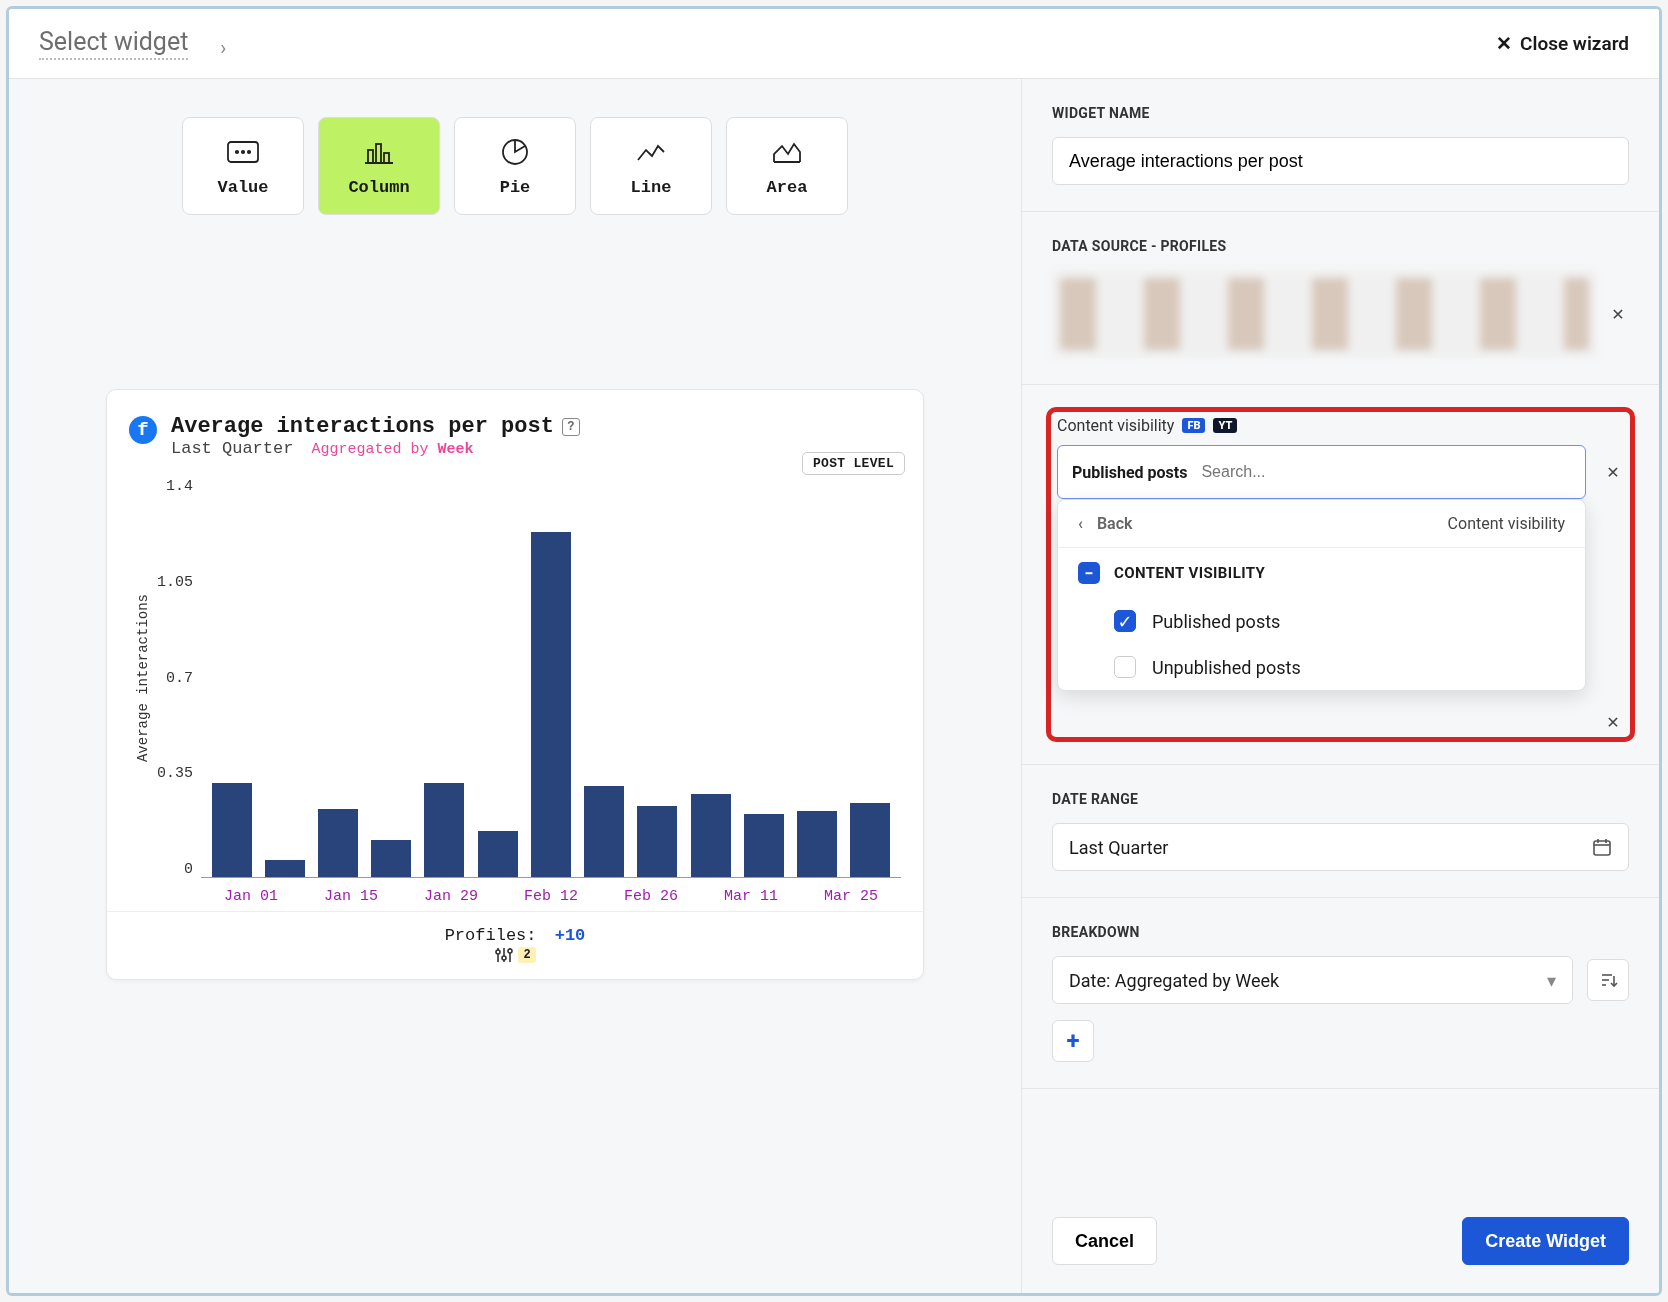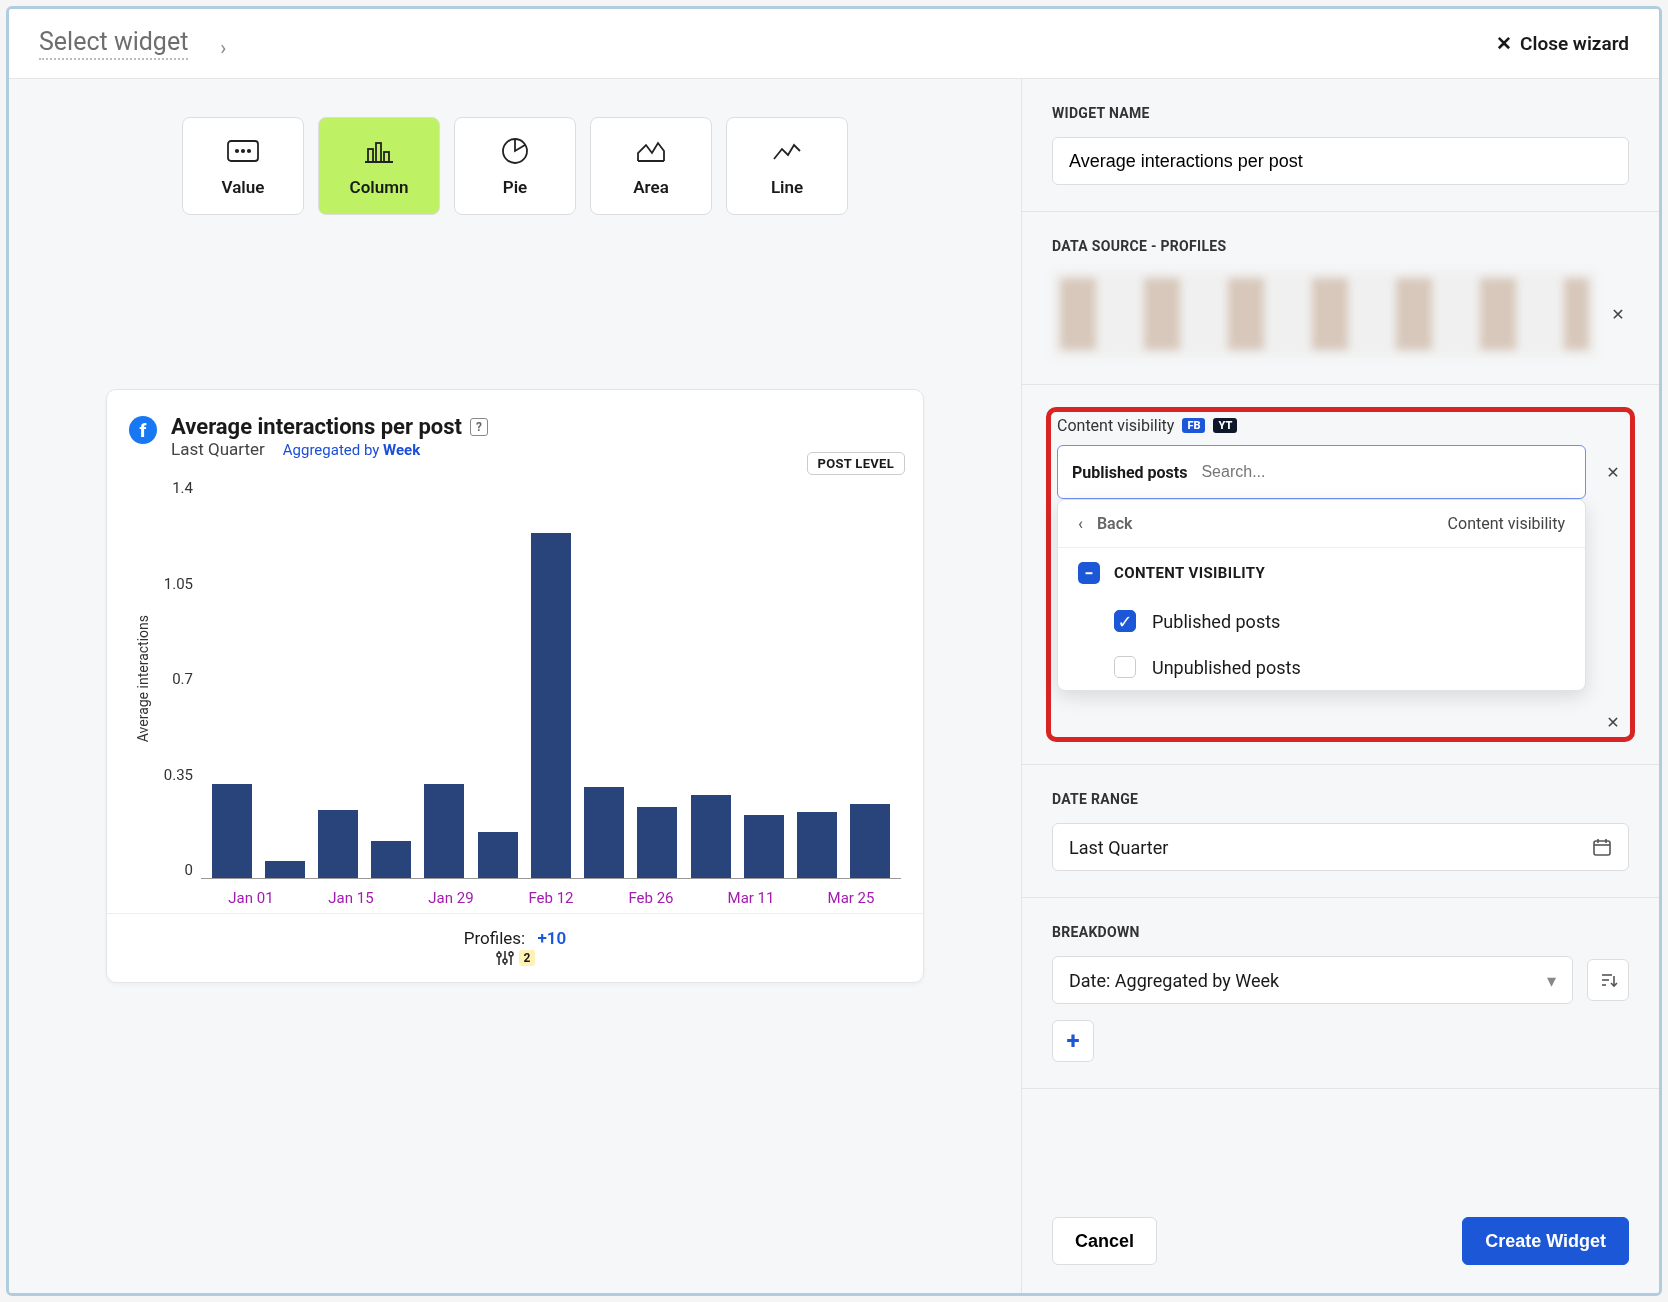--- a/index.html
+++ b/index.html
@@ -6,35 +6,35 @@
 body { font-family: -apple-system, BlinkMacSystemFont, "Segoe UI", Roboto, sans-serif; background: #f5f5f5; color: #1a1a1a; width: 1668px; height: 1302px; transform-origin: top left; }
 .wrapper { width: 1668px; height: 1302px; padding: 6px; }
 .frame { width: 100%; height: 100%; border: 3px solid #b0cddf; border-radius: 6px; background: #fff; overflow: hidden; display: flex; flex-direction: column; }
 .header { display: flex; align-items: center; justify-content: space-between; padding: 18px 30px; border-bottom: 1px solid #e5e5e5; background: #fff; }
 .header-left { display: flex; align-items: flex-end; gap: 32px; }
 .breadcrumb-link { font-size: 25px; color: #6e6e6e; border-bottom: 2px dotted #bbb; padding-bottom: 2px; cursor: pointer; }
 .chev { color: #888; font-size: 20px; }
 .page-title { font-size: 25px; font-weight: 700; }
 .close-wizard { display: flex; align-items: center; gap: 8px; font-size: 19px; font-weight: 600; cursor: pointer; }
 .main { display: flex; flex: 1; min-height: 0; background: #f6f7f8; }
-.preview-col { flex: 1; display: flex; flex-direction: column; align-items: center; padding-top: 38px; }
+.preview-col { flex: 1; display: flex; flex-direction: column; align-items: center; padding-top: 38px; font-family: Liberation Mono, monospace; }
 .side-col { width: 638px; border-left: 1px solid #e5e5e5; background: #f6f7f8; display: flex; flex-direction: column; }
 .chart-type-row { display: flex; gap: 14px; }
 .chart-type-card { width: 122px; height: 98px; border: 1px solid #ddd; border-radius: 8px; background: #fff; display: flex; flex-direction: column; align-items: center; justify-content: center; gap: 10px; cursor: pointer; }
 .chart-type-card.active { background: #bef264; }
 .chart-type-card .icon { font-size: 28px; height: 32px; display: flex; align-items: center; }
 .chart-type-card .lbl { font-size: 17px; font-weight: 600; }
 .widget-card { margin-top: 174px; width: 818px; background: #fff; border: 1px solid #e5e5e5; border-radius: 10px; padding: 18px 0 0 0; position: relative; box-shadow: 0 2px 4px rgba(0,0,0,0.04); }
 .card-head { display: flex; align-items: flex-start; gap: 14px; padding: 6px 22px 10px 22px; position: relative; }
 .fb-badge { width: 28px; height: 28px; border-radius: 50%; background: #1877f2; color: #fff; display: flex; align-items: center; justify-content: center; font-weight: 800; font-size: 19px; margin-top: 2px; }
 .card-head .txt { display: flex; flex-direction: column; }
 .card-title { font-size: 22px; font-weight: 700; display: flex; align-items: center; gap: 8px; }
 .help-sq { width: 18px; height: 18px; border: 1.5px solid #888; border-radius: 3px; font-size: 12px; display: inline-flex; align-items: center; justify-content: center; color: #666; }
 .card-sub { font-size: 17px; color: #444; display: flex; gap: 18px; align-items: baseline; }
-.card-sub .agg { font-size: 15px; color: #1d4ed8; }
+.card-sub .agg { font-size: 15px; color: #ec4899; }
 .post-level { position: absolute; right: 18px; top: 44px; border: 1px solid #ccc; border-radius: 5px; padding: 3px 10px; font-size: 13px; font-weight: 700; background: #fff; letter-spacing: 0.3px; }
 .chart-area { padding: 10px 22px 6px 22px; }
 .chart-box { display: flex; height: 400px; }
 .yaxis-label { writing-mode: vertical-rl; transform: rotate(180deg); font-size: 14px; color: #333; align-self: center; padding-right: 6px; }
 .ylabels { display: flex; flex-direction: column; justify-content: space-between; font-size: 15px; color: #333; width: 50px; text-align: right; padding-right: 8px; height: 100%; }
 .plot { flex: 1; position: relative; border-bottom: 1px solid #999; }
 .bars { position: absolute; bottom: 0; left: 0; right: 0; display: flex; align-items: flex-end; height: 100%; justify-content: space-around; padding: 0 4px; }
 .bar { width: 40px; background: #28447a; }
 .xaxis { display: flex; margin-left: 72px; margin-top: 10px; font-size: 15px; color: #a21caf; }
 .xaxis .tick { flex: 1; text-align: center; }
@@ -123,33 +123,33 @@
                 <svg width="28" height="28" viewBox="0 0 28 28" fill="none" stroke="#222" stroke-width="1.8">
                   <circle cx="14" cy="14" r="12"></circle>
                   <path d="M14 2 L14 14 L24 8"></path>
                 </svg>
               </span>
           <span class="lbl">Pie</span>
         </div>
         <div class="chart-type-card">
           <span class="icon">
                 <svg width="30" height="24" viewBox="0 0 30 24" fill="none" stroke="#222" stroke-width="1.8">
+                  <polyline points="2,20 10,10 16,16 22,6 28,12"></polyline>
+                </svg>
+              </span>
+          <span class="lbl">Line</span>
+        </div>
+        <div class="chart-type-card">
+          <span class="icon">
+                <svg width="30" height="24" viewBox="0 0 30 24" fill="none" stroke="#222" stroke-width="1.8">
                   <polyline points="2,22 2,14 10,6 16,14 22,4 28,12 28,22"></polyline>
                   <line x1="2" y1="22" x2="28" y2="22"></line>
                 </svg>
               </span>
           <span class="lbl">Area</span>
-        </div>
-        <div class="chart-type-card">
-          <span class="icon">
-                <svg width="30" height="24" viewBox="0 0 30 24" fill="none" stroke="#222" stroke-width="1.8">
-                  <polyline points="2,20 10,10 16,16 22,6 28,12"></polyline>
-                </svg>
-              </span>
-          <span class="lbl">Line</span>
         </div>
       </div>
 
       <div class="widget-card">
         <div class="card-head">
           <div class="fb-badge">f</div>
           <div class="txt">
             <div class="card-title">
               <span>Average interactions per post</span>
               <span class="help-sq">?</span>

